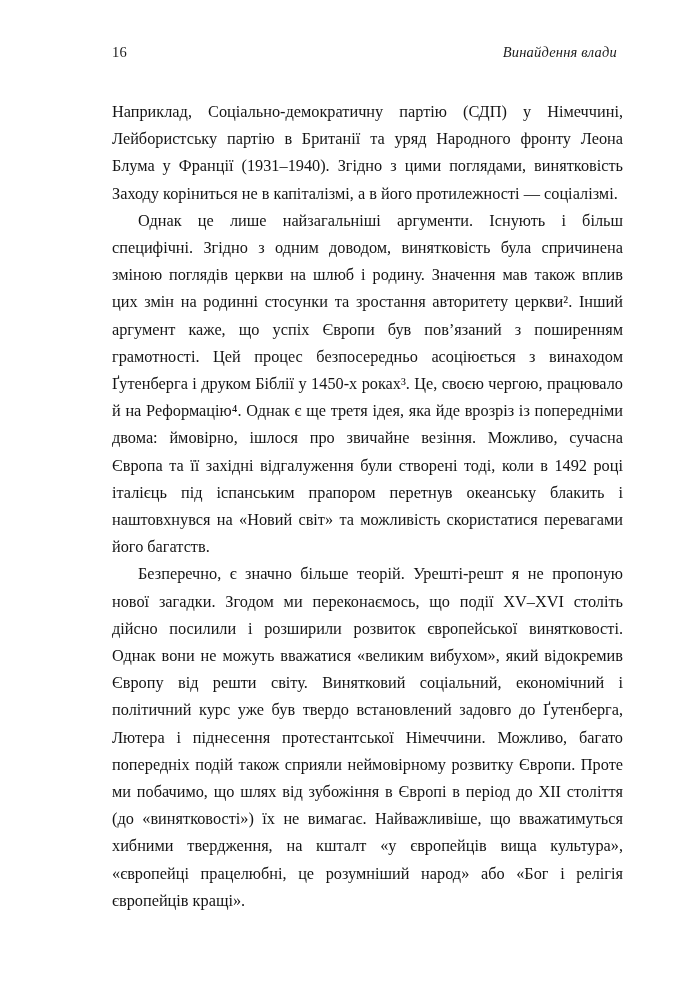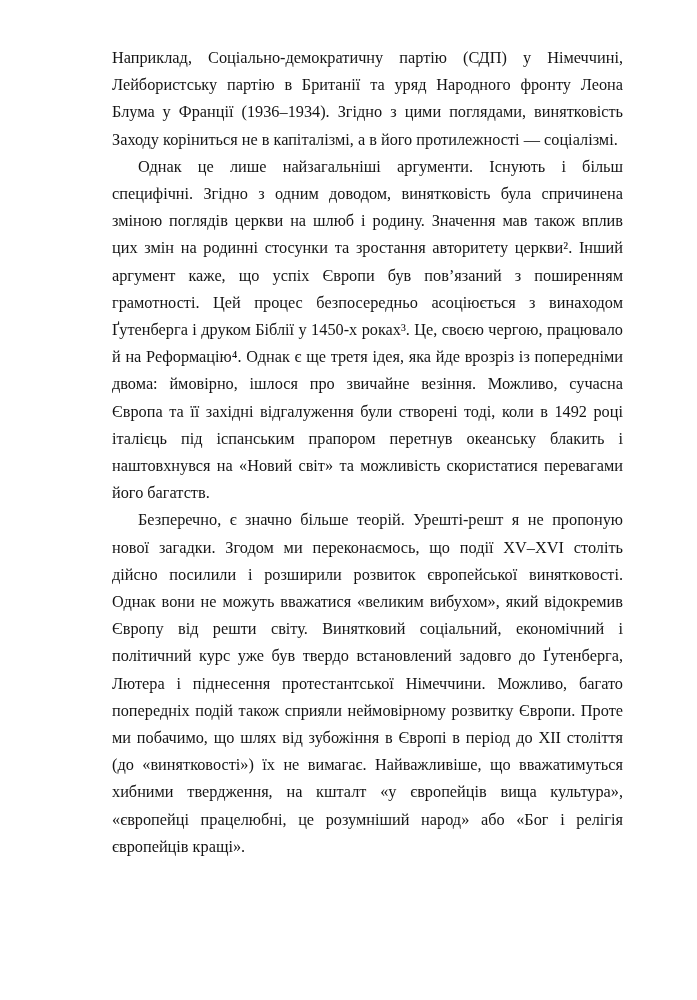--- a/index.html
+++ b/index.html
@@ -53,20 +53,24 @@
   }
   .body-text p + p {
     text-indent: 26px;
   }
 </style>
 </head>
 <body>
 
 <div class="page">
 
+  <div class="running-head">
+    <span class="folio">16</span>
+    <span class="head-title">Винайдення влади</span>
+  </div>
 
   <div class="body-text">
-    <p>Наприклад, Соціально-демократичну партію (СДП) у Німеччині, Лейбористську партію в Британії та уряд Народного фронту Леона Блума у Франції (1936–1934). Згідно з цими поглядами, винятковість Заходу коріниться не в капіталізмі, а в його протилежності — соціалізмі.</p>
+    <p>Наприклад, Соціально-демократичну партію (СДП) у Німеччині, Лейбористську партію в Британії та уряд Народного фронту Леона Блума у Франції (1931–1940). Згідно з цими поглядами, винятковість Заходу коріниться не в капіталізмі, а в його протилежності — соціалізмі.</p>
     <p>Однак це лише найзагальніші аргументи. Існують і більш специфічні. Згідно з одним доводом, винятковість була спричинена зміною поглядів церкви на шлюб і родину. Значення мав також вплив цих змін на родинні стосунки та зростання авторитету церкви². Інший аргумент каже, що успіх Європи був пов’язаний з поширенням грамотності. Цей процес безпосередньо асоціюється з винаходом Ґутенберга і друком Біблії у 1450-х роках³. Це, своєю чергою, працювало й на Реформацію⁴. Однак є ще третя ідея, яка йде врозріз із попередніми двома: ймовірно, ішлося про звичайне везіння. Можливо, сучасна Європа та її західні відгалуження були створені тоді, коли в 1492 році італієць під іспанським прапором перетнув океанську блакить і наштовхнувся на «Новий світ» та можливість скористатися перевагами його багатств.</p>
     <p>Безперечно, є значно більше теорій. Урешті-решт я не пропоную нової загадки. Згодом ми переконаємось, що події XV–XVI століть дійсно посилили і розширили розвиток європейської винятковості. Однак вони не можуть вважатися «великим вибухом», який відокремив Європу від решти світу. Винятковий соціальний, економічний і політичний курс уже був твердо встановлений задовго до Ґутенберга, Лютера і піднесення протестантської Німеччини. Можливо, багато попередніх подій також сприяли неймовірному розвитку Європи. Проте ми побачимо, що шлях від зубожіння в Європі в період до XII століття (до «винятковості») їх не вимагає. Найважливіше, що вважатимуться хибними твердження, на кшталт «у європейців вища культура», «європейці працелюбні, це розумніший народ» або «Бог і релігія європейців кращі».</p>
   </div>
 
 </div>
 
 </body></html>

